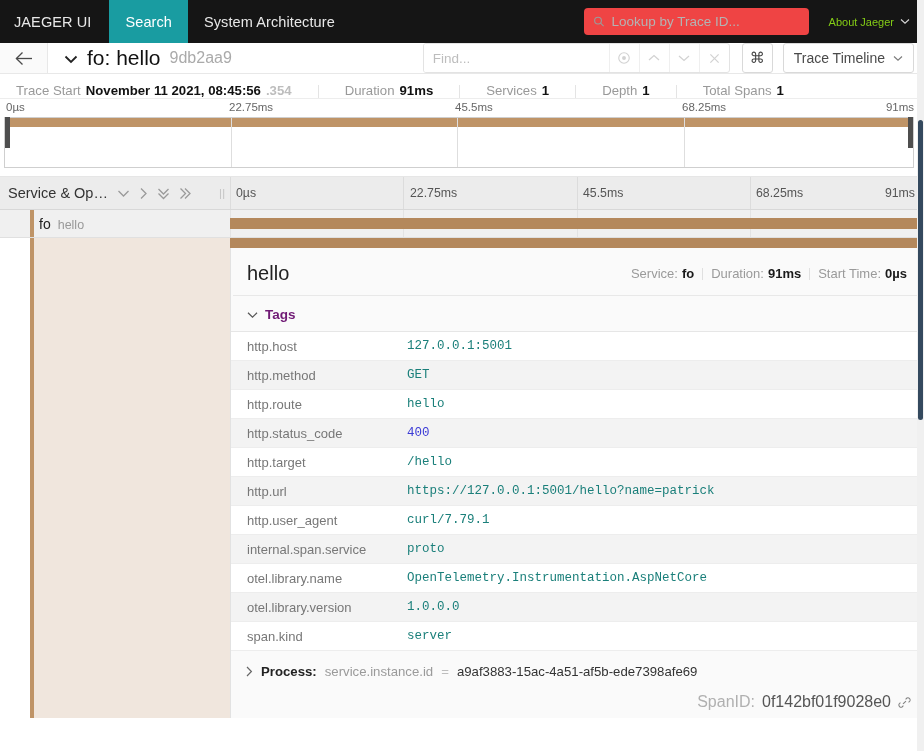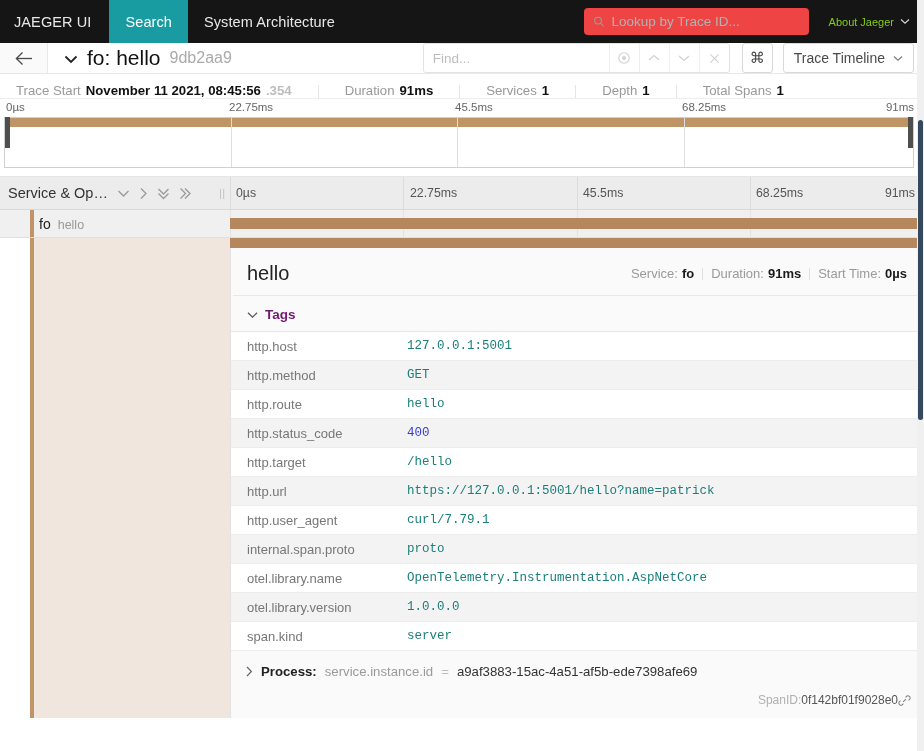--- a/index.html
+++ b/index.html
@@ -195,21 +195,21 @@
     padding: 13px 0 0 14px; font-size: 13.2px;
   }
   #process-row .chev { color: #666; font-size: 11px; }
   #process-row .plabel { font-weight: bold; color: #222; }
   #process-row .pkey { color: #9a9a9a; }
   #process-row .peq { color: #bdbdbd; }
   #process-row .pval { color: #333; }
 
   #spanid-row {
     display: flex; align-items: center; justify-content: flex-end;
-    padding: 14px 12px 0 0; font-size: 12px;
+    gap: 7px; padding: 14px 12px 0 0; font-size: 16px;
   }
   #spanid-row .sl { color: #b0b0b0; }
   #spanid-row .sv { color: #555; }
   #spanid-row .lk { color: #808080; font-size: 12px; }
 
   
   #rail { position: absolute; right: 0; top: 0; bottom: 0; width: 7px; background: #f0f0f0; }
   #rail-thumb { position: absolute; right: 1px; top: 120px; width: 5px; height: 300px; background: #34495e; border-radius: 3px;}
 </style>
 </head>
@@ -448,21 +448,21 @@
           </tr>
           <tr>
             <td class="k">http.url</td>
             <td class="v str">https://127.0.0.1:5001/hello?name=patrick</td>
           </tr>
           <tr>
             <td class="k">http.user_agent</td>
             <td class="v str">curl/7.79.1</td>
           </tr>
           <tr>
-            <td class="k">internal.span.proto</td>
+            <td class="k">internal.span.service</td>
             <td class="v str">proto</td>
           </tr>
           <tr>
             <td class="k">otel.library.name</td>
             <td class="v str">OpenTelemetry.Instrumentation.AspNetCore</td>
           </tr>
           <tr>
             <td class="k">otel.library.version</td>
             <td class="v str">1.0.0.0</td>
           </tr>

